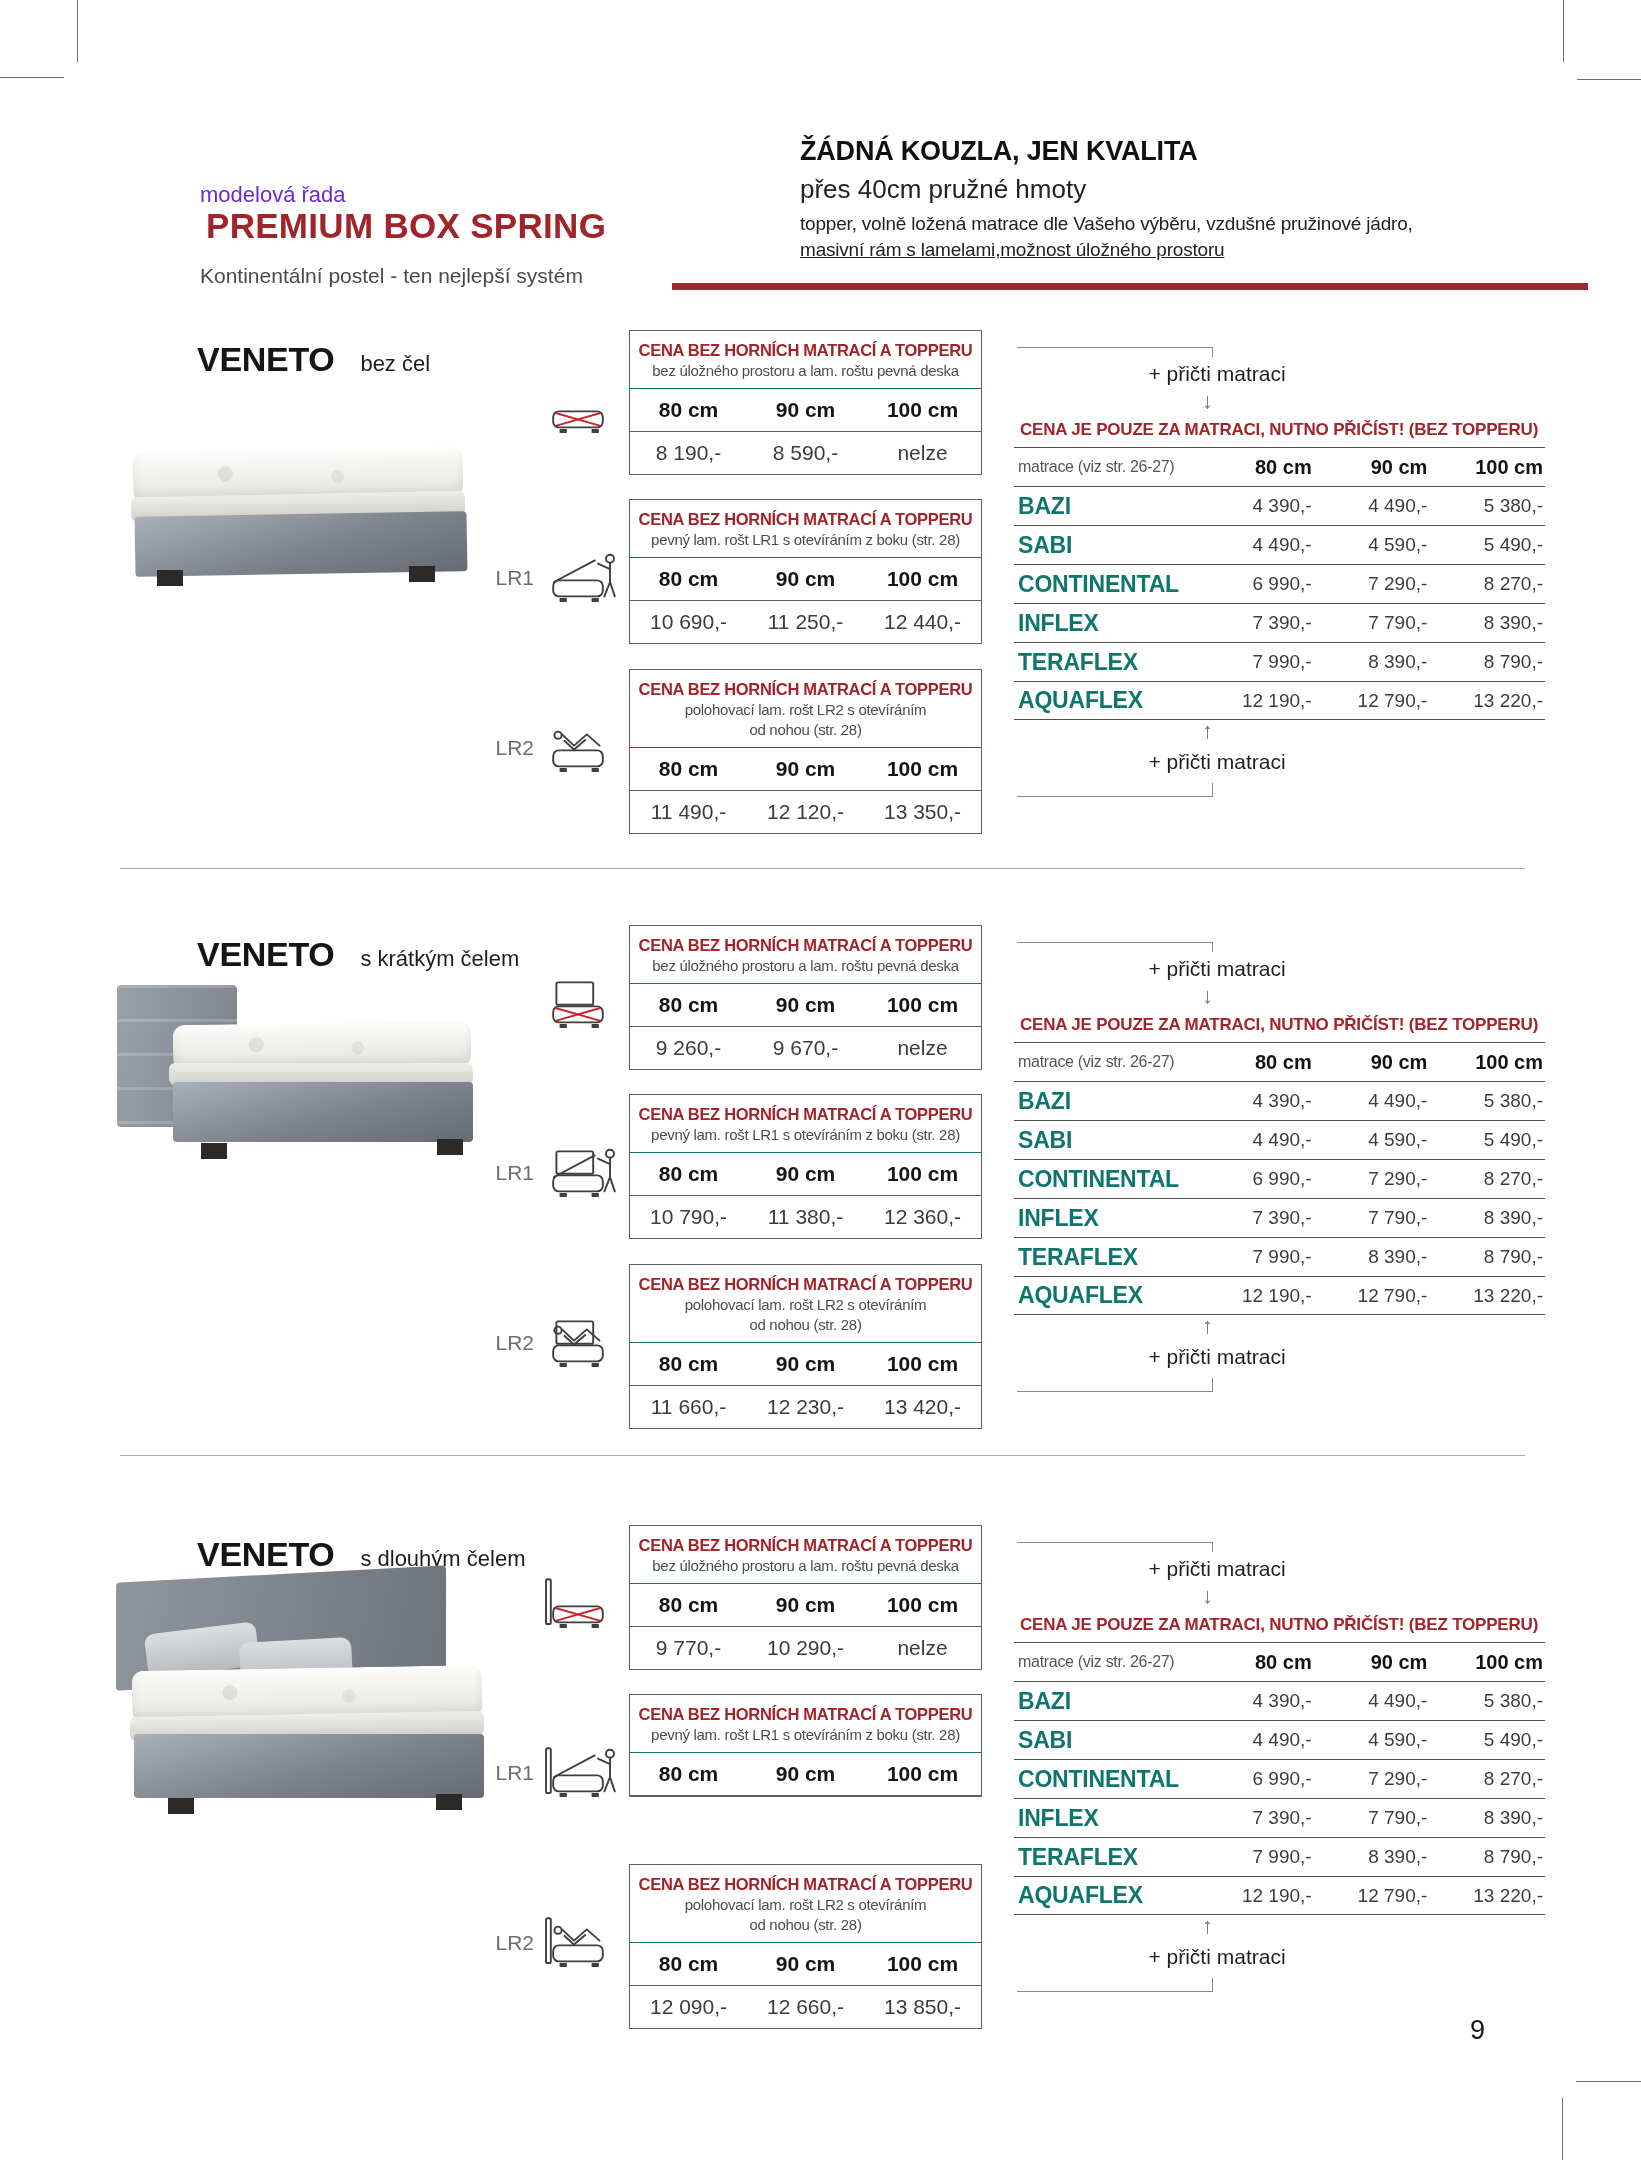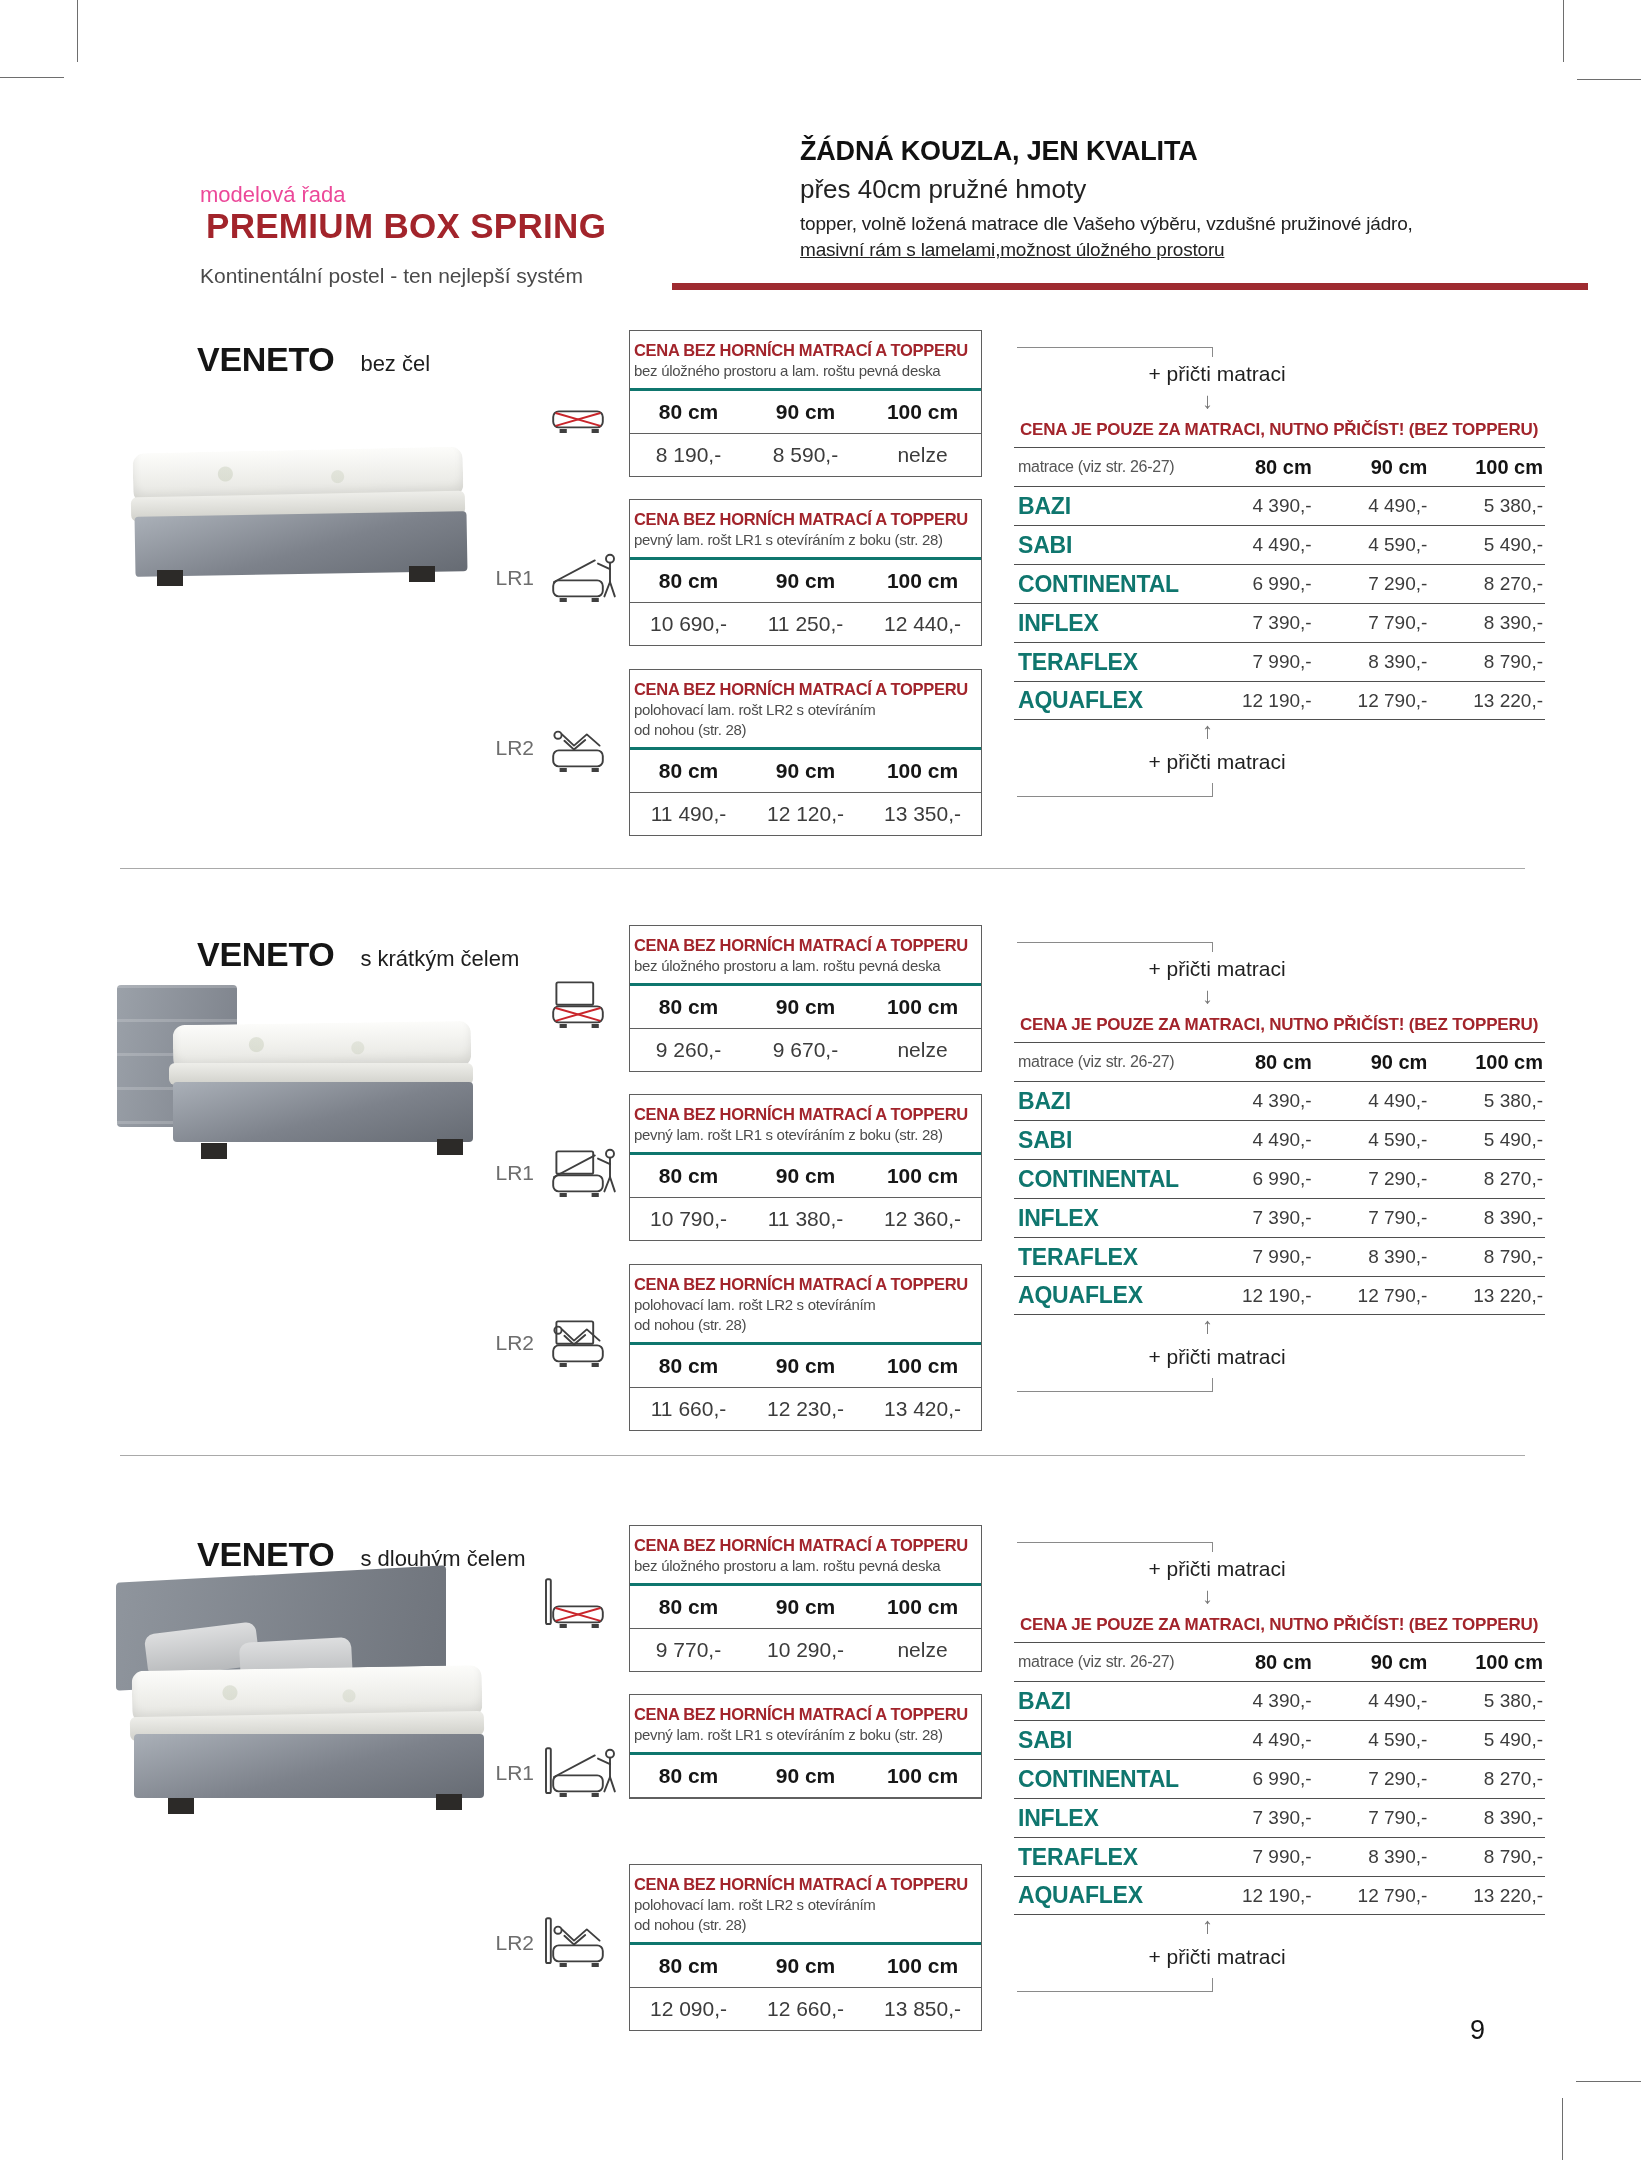--- a/index.html
+++ b/index.html
@@ -7,21 +7,21 @@
     width:1641px;height:2160px;position:relative;background:#ffffff;
     font-family:"Liberation Sans", sans-serif;color:#1c1c1c;overflow:hidden;
   }
   [data-name]{box-sizing:border-box;}
   .abs{position:absolute;}
 
   
   .crop{position:absolute;background:#6e6e6e;}
 
   
-  #series-label{left:200px;top:182px;color:#ec4899;font-size:22px;}
+  #series-label{left:200px;top:182px;color:#6d28d9;font-size:22px;}
   #series-title{left:206px;top:206px;color:#a2242b;font-size:35px;font-weight:bold;letter-spacing:.3px;}
   #series-subtitle{left:200px;top:264px;color:#4a4a4a;font-size:21px;}
   #red-rule{left:672px;top:283px;width:916px;height:7px;background:#9e2b30;}
   #claim-title{left:800px;top:136px;font-size:27px;font-weight:bold;letter-spacing:-.2px;color:#111;}
   #claim-sub{left:800px;top:174px;font-size:26px;color:#222;}
   #claim-line1{left:800px;top:213px;font-size:19px;letter-spacing:-.2px;color:#222;}
   #claim-line2{left:800px;top:239px;font-size:19px;letter-spacing:-.2px;color:#222;text-decoration:underline;}
 
   
   .section{position:absolute;left:12px;width:1641px;height:560px;}
@@ -30,21 +30,21 @@
   .section-2{top:1515px;}
   .divider{position:absolute;left:120px;width:1405px;height:1px;background:#a9a9a9;}
   #divider-1{top:868px;} #divider-2{top:1455px;}
 
   .model-title{position:absolute;left:185px;top:20px;display:flex;align-items:baseline;gap:26px;}
   .model-name{font-size:34px;font-weight:bold;letter-spacing:-.3px;color:#151515;}
   .model-variant{font-size:22px;color:#1d1d1d;}
 
   
   .ptable{position:absolute;left:617px;width:353px;border:1px solid #5f5f5f;background:#fff;}
-  .thead{border-bottom:3px solid #0f766e;text-align:left;padding:9px 4px 7px;}
+  .thead{border-bottom:1px solid #0f766e;text-align:center;padding:9px 4px 7px;}
   .ttitle{color:#a2242b;font-weight:bold;font-size:16.5px;letter-spacing:-.3px;line-height:1.3;}
   .tsub{color:#4c4c4c;font-size:15px;letter-spacing:-.3px;line-height:1.32;}
   .cols{display:flex;border-bottom:1px solid #5f5f5f;}
   .colh{flex:1;text-align:center;font-weight:bold;font-size:21px;padding:9px 0;color:#161616;}
   .vals{display:flex;}
   .valc{flex:1;text-align:center;font-size:21px;color:#3c3c3c;padding:9px 0;}
 
   
   .cfg{position:absolute;left:462px;width:148px;height:74px;display:flex;align-items:center;justify-content:flex-end;}
   .roster-label{color:#6d6d6d;font-size:21px;}

